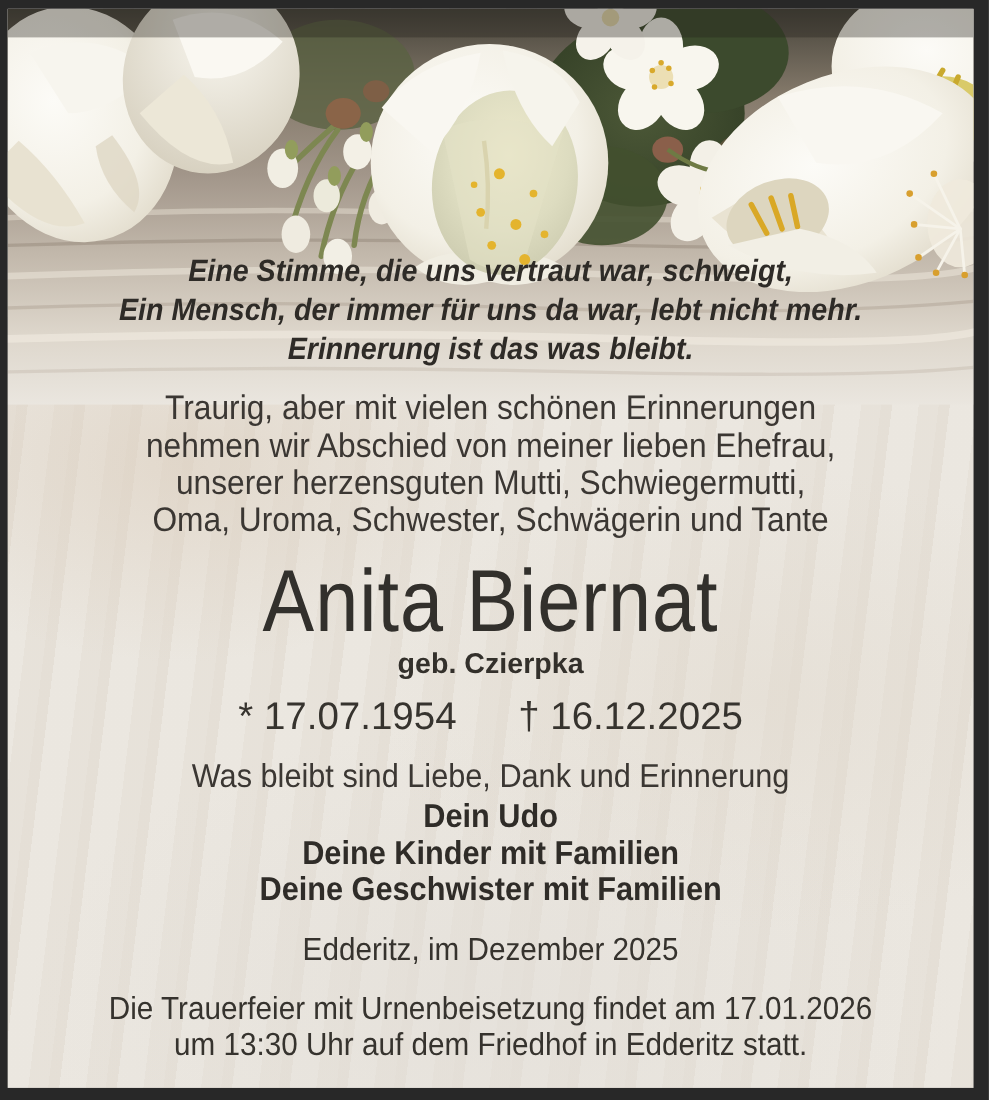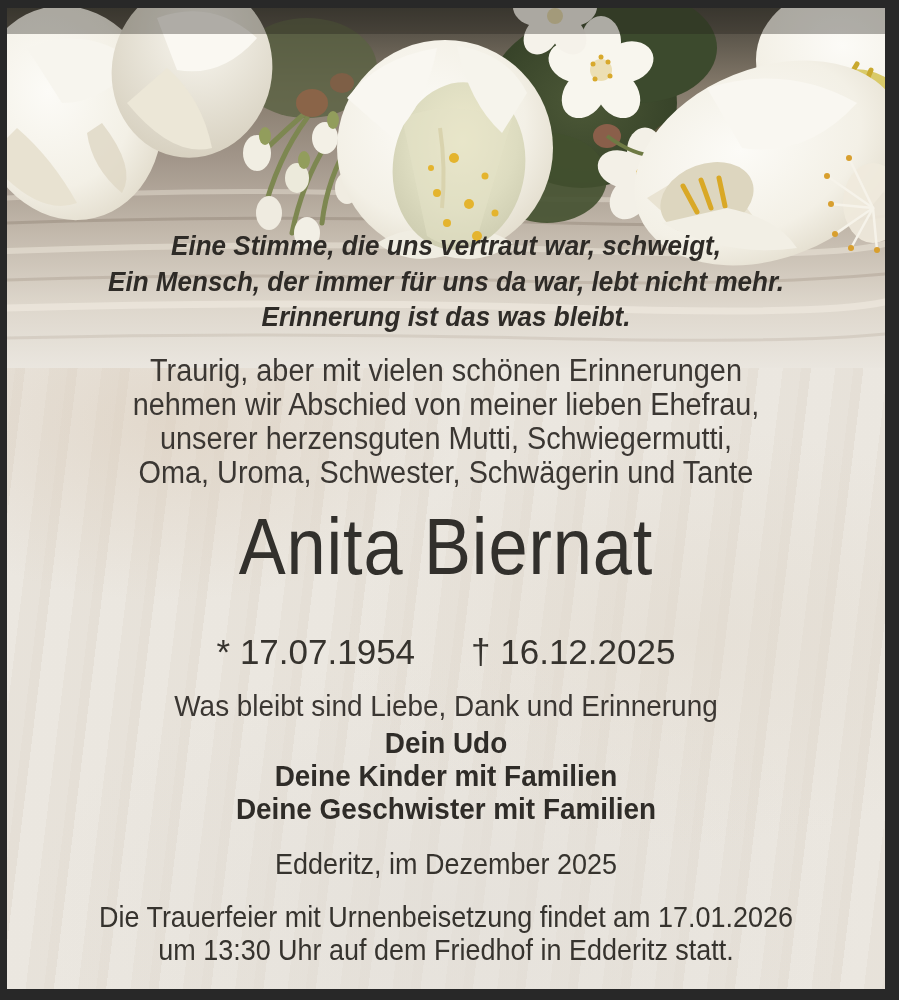--- a/index.html
+++ b/index.html
@@ -235,20 +235,21 @@
     <div class="line verse cond v0">Eine Stimme, die uns vertraut war, schweigt,</div>
     <div class="line verse cond v1">Ein Mensch, der immer für uns da war, lebt nicht mehr.</div>
     <div class="line verse cond v2">Erinnerung ist das was bleibt.</div>
 
     <div class="line intro cond i0">Traurig, aber mit vielen schönen Erinnerungen</div>
     <div class="line intro cond i1">nehmen wir Abschied von meiner lieben Ehefrau,</div>
     <div class="line intro cond i2">unserer herzensguten Mutti, Schwiegermutti,</div>
     <div class="line intro cond i3">Oma, Uroma, Schwester, Schwägerin und Tante</div>
 
     <div class="line name">Anita Biernat</div>
+    <div class="line maiden">geb. Czierpka</div>
 
     <div class="line dates">
       <span class="d">* 17.07.1954</span><span class="gap"></span><span class="d">† 16.12.2025</span>
     </div>
 
     <div class="line intro cond closing">Was bleibt sind Liebe, Dank und Erinnerung</div>
 
     <div class="line mourner cond m0">Dein Udo</div>
     <div class="line mourner cond m1">Deine Kinder mit Familien</div>
     <div class="line mourner cond m2">Deine Geschwister mit Familien</div>

